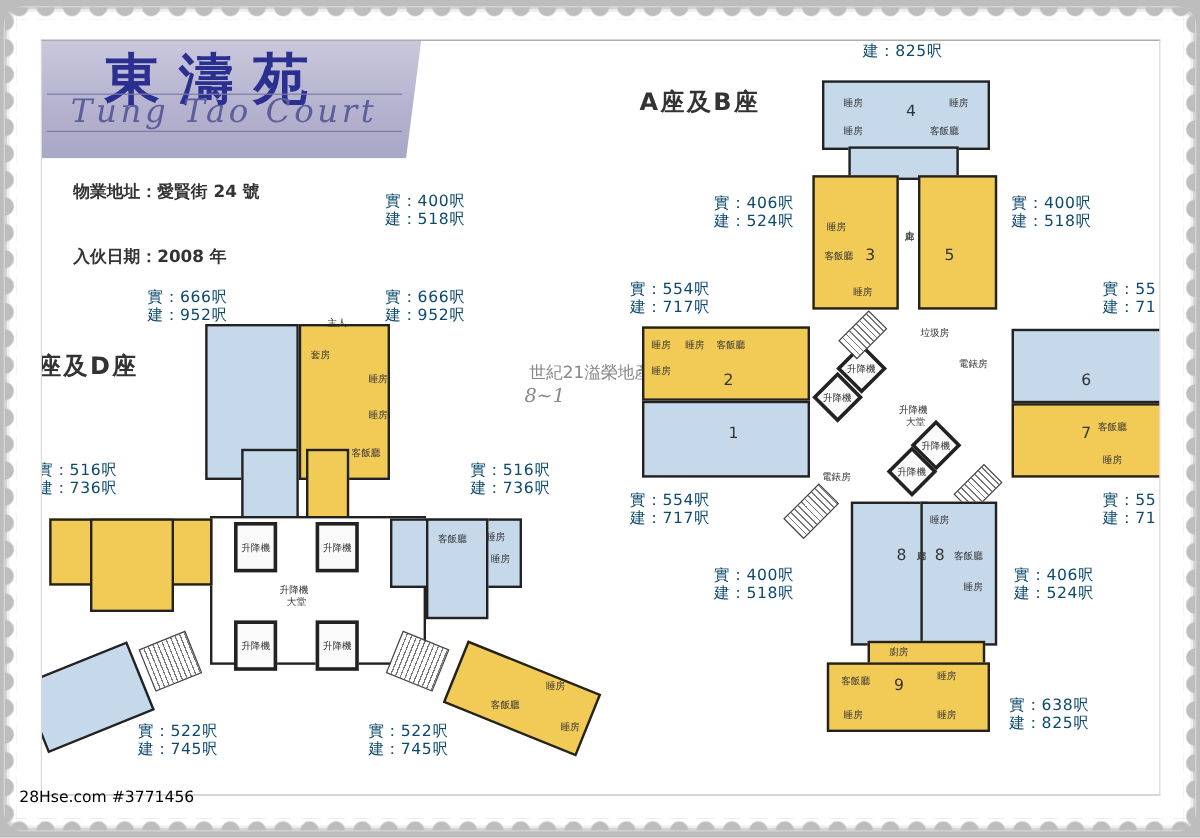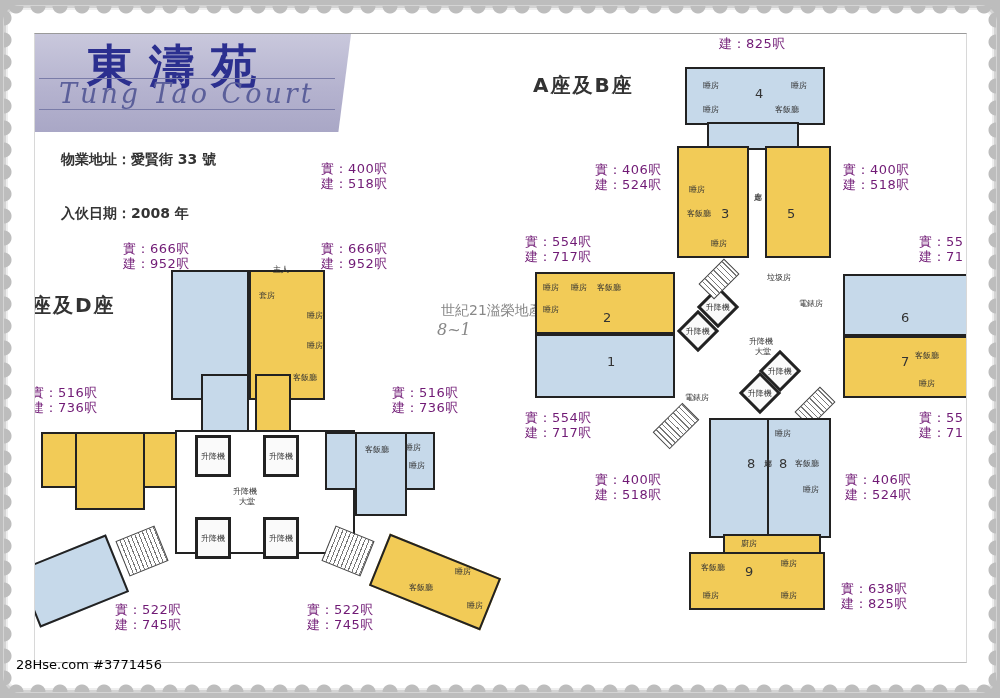--- a/index.html
+++ b/index.html
@@ -27,21 +27,21 @@
             background:linear-gradient(180deg,#c9c8dc 0%,#b5b3cf 55%,#a9a7c6 100%);
             clip-path:polygon(0 0,100% 0,96% 100%,0 100%); }
   .banner-cn { position:absolute; left:52px; top:2px; font-size:46px; font-weight:bold; color:#2b2f8f;
                letter-spacing:16px; font-family:Liberation Mono, monospace; }
   .banner-en { position:absolute; left:4px; top:44px; font-size:27px; font-style:italic; color:#5b5f9a;
                font-family:"DejaVu Serif",serif; letter-spacing:3px;
                border-top:1px solid #7a7ca8; border-bottom:1px solid #7a7ca8; line-height:30px; padding:0 20px; }
   .wm28 { position:absolute; left:16px; top:16px; font-size:24px; font-weight:bold; color:rgba(255,255,255,.8); }
 
   .info { position:absolute; left:26px; font-size:14px; font-weight:bold; color:#333; }
-  .area { position:absolute; font-size:13px; color:#701a75; line-height:15px; letter-spacing:.5px; }
+  .area { position:absolute; font-size:13px; color:#0c4a6e; line-height:15px; letter-spacing:.5px; }
   .block-title { position:absolute; font-size:20px; font-weight:bold; color:#333; letter-spacing:2px; }
 
   .fp { position:absolute; border:2px solid #222; box-sizing:border-box; }
   .blue { background:#c6d9ea; }
   .yel { background:#f2cb57; }
   .core { position:absolute; background:#fff; border:2px solid #222; box-sizing:border-box; }
   .lift { position:absolute; border:3px solid #222; background:#fafafa; box-sizing:border-box;
           font-size:8px; color:#333; display:flex; align-items:center; justify-content:center; }
   .diamond { transform:rotate(45deg); }
   .diamond span { transform:rotate(-45deg); display:inline-block; }
@@ -61,21 +61,21 @@
   <div class="sideR"></div>
 </div>
 
 <div class="sheet">
 
   <div class="banner">
     <div class="banner-cn">東濤苑</div>
     <div class="banner-en">Tung Tao Court</div>
   </div>
 
-  <div class="info" style="top:117px">物業地址：愛賢街 33 號</div>
+  <div class="info" style="top:117px">物業地址：愛賢街 24 號</div>
   <div class="info" style="top:171px">入伙日期：2008 年</div>
 
   <div class="area" style="left:286px;top:127px">
     <div>實：400呎</div>
     <div>建：518呎</div>
   </div>
 
   <div class="block-title" style="left:-4px;top:258px">座及D座</div>
 
   <div class="area" style="left:88px;top:207px">

